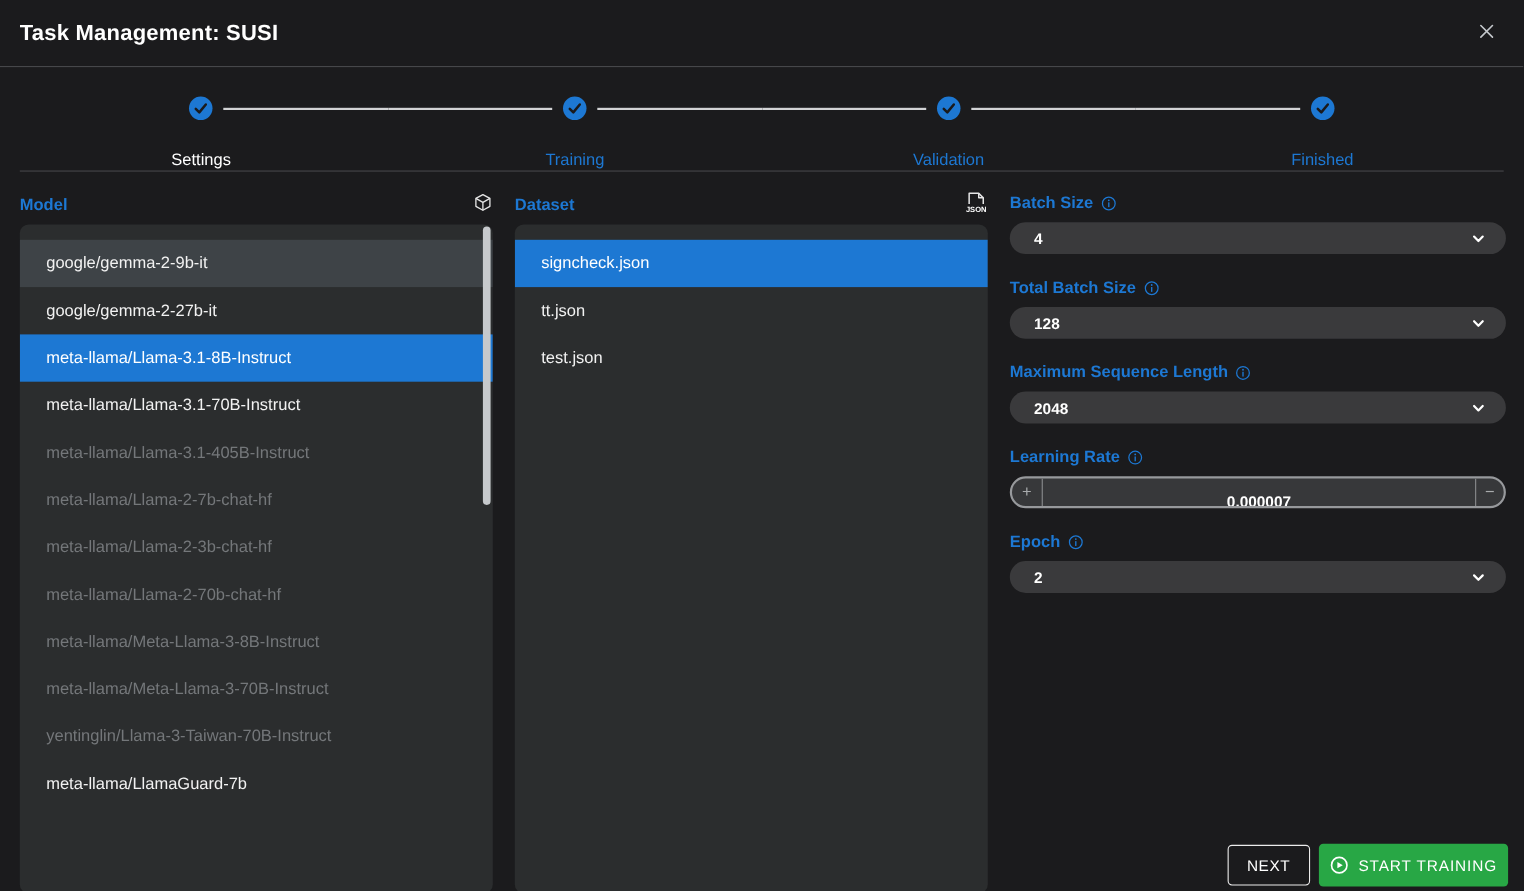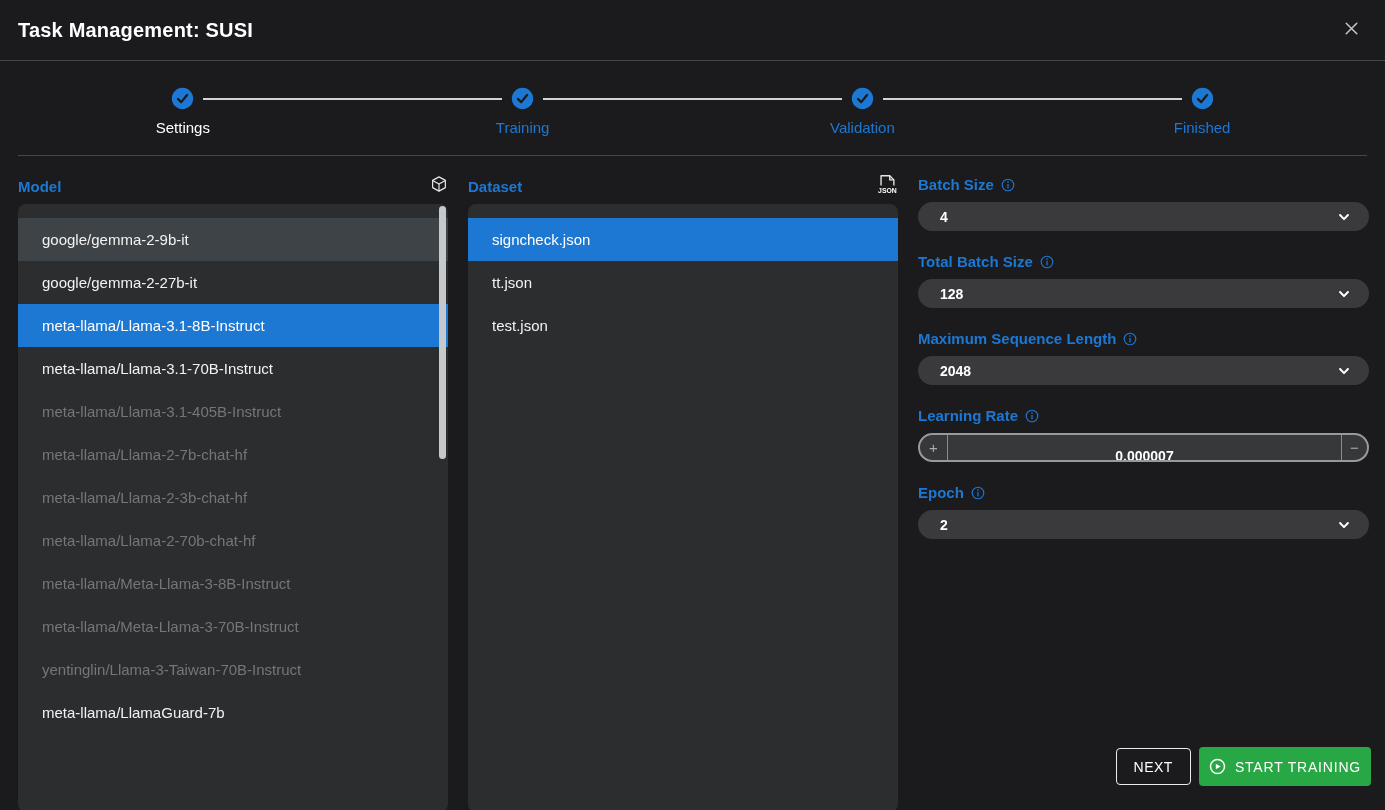--- a/index.html
+++ b/index.html
@@ -20,21 +20,21 @@
   }
   .titlebar h1 { font-size: 20px; font-weight: bold; color: #fff; letter-spacing: .2px; }
   .close-btn { background: none; border: none; cursor: pointer; padding: 4px; display: flex; }
   
   .stepper { height: 94px; display: flex; padding: 0 13px; }
   .step { flex: 1; display: flex; flex-direction: column; }
   .step-row { display: flex; align-items: center; height: 23px; margin-top: 26px; }
   .step-line { flex: 1; height: 2px; background: #d2d3d5; }
   .step-line.hidden { visibility: hidden; }
   .step-circle { width: 23px; height: 23px; margin: 0 9px; flex: 0 0 auto; }
-  .step-label { text-align: center; margin-top: 9px; font-size: 15px; color: var(--accent, #1d78d3); }
+  .step-label { text-align: center; margin-top: 27px; font-size: 15px; color: var(--accent, #1d78d3); }
   .step-label.current { color: #fff; }
   .divider { height: 1px; background: #46474a; margin: 0 18px; }
   
   .content { display: flex; padding: 20px 16px 0 18px; gap: 20px; }
   .col { width: 430px; flex: 0 0 auto; }
   .col.form-col { width: auto; flex: 1; }
   .panel-header { display: flex; justify-content: space-between; align-items: center; height: 20px; margin-bottom: 8px; }
   .panel-label { color: var(--accent, #1d78d3); font-weight: bold; font-size: 15px; }
   .list {
     background: var(--panel_bg, #2b2d2e);
@@ -81,21 +81,21 @@
   }
   .lr-btn.plus { border-right: 1px solid #8a8c8e; }
   .lr-btn.minus { border-left: 1px solid #8a8c8e; width: 26px; }
   .lr-input {
     flex: 1; background: transparent; border: none; outline: none;
     color: #fff; font-weight: bold; font-size: 14px; text-align: center;
     font-family: "Liberation Sans", sans-serif;
     margin-top: 16px;
   }
   
-  .footer { position: absolute; right: 14px; bottom: 24px; display: flex; gap: 8px; align-items: center; }
+  .footer { position: absolute; right: 14px; bottom: 4px; display: flex; gap: 8px; align-items: center; }
   .btn-next {
     background: transparent; border: 1px solid #ececec; border-radius: 4px;
     color: #fff; font-size: 14px; letter-spacing: .5px;
     height: 37px; padding: 0 17px; cursor: pointer;
     font-family: "Liberation Sans", sans-serif;
   }
   .btn-start {
     background: var(--green, #28a745); border: none; border-radius: 4px;
     color: #fff; font-size: 14px; letter-spacing: .8px;
     height: 39px; padding: 0 10px; cursor: pointer;

